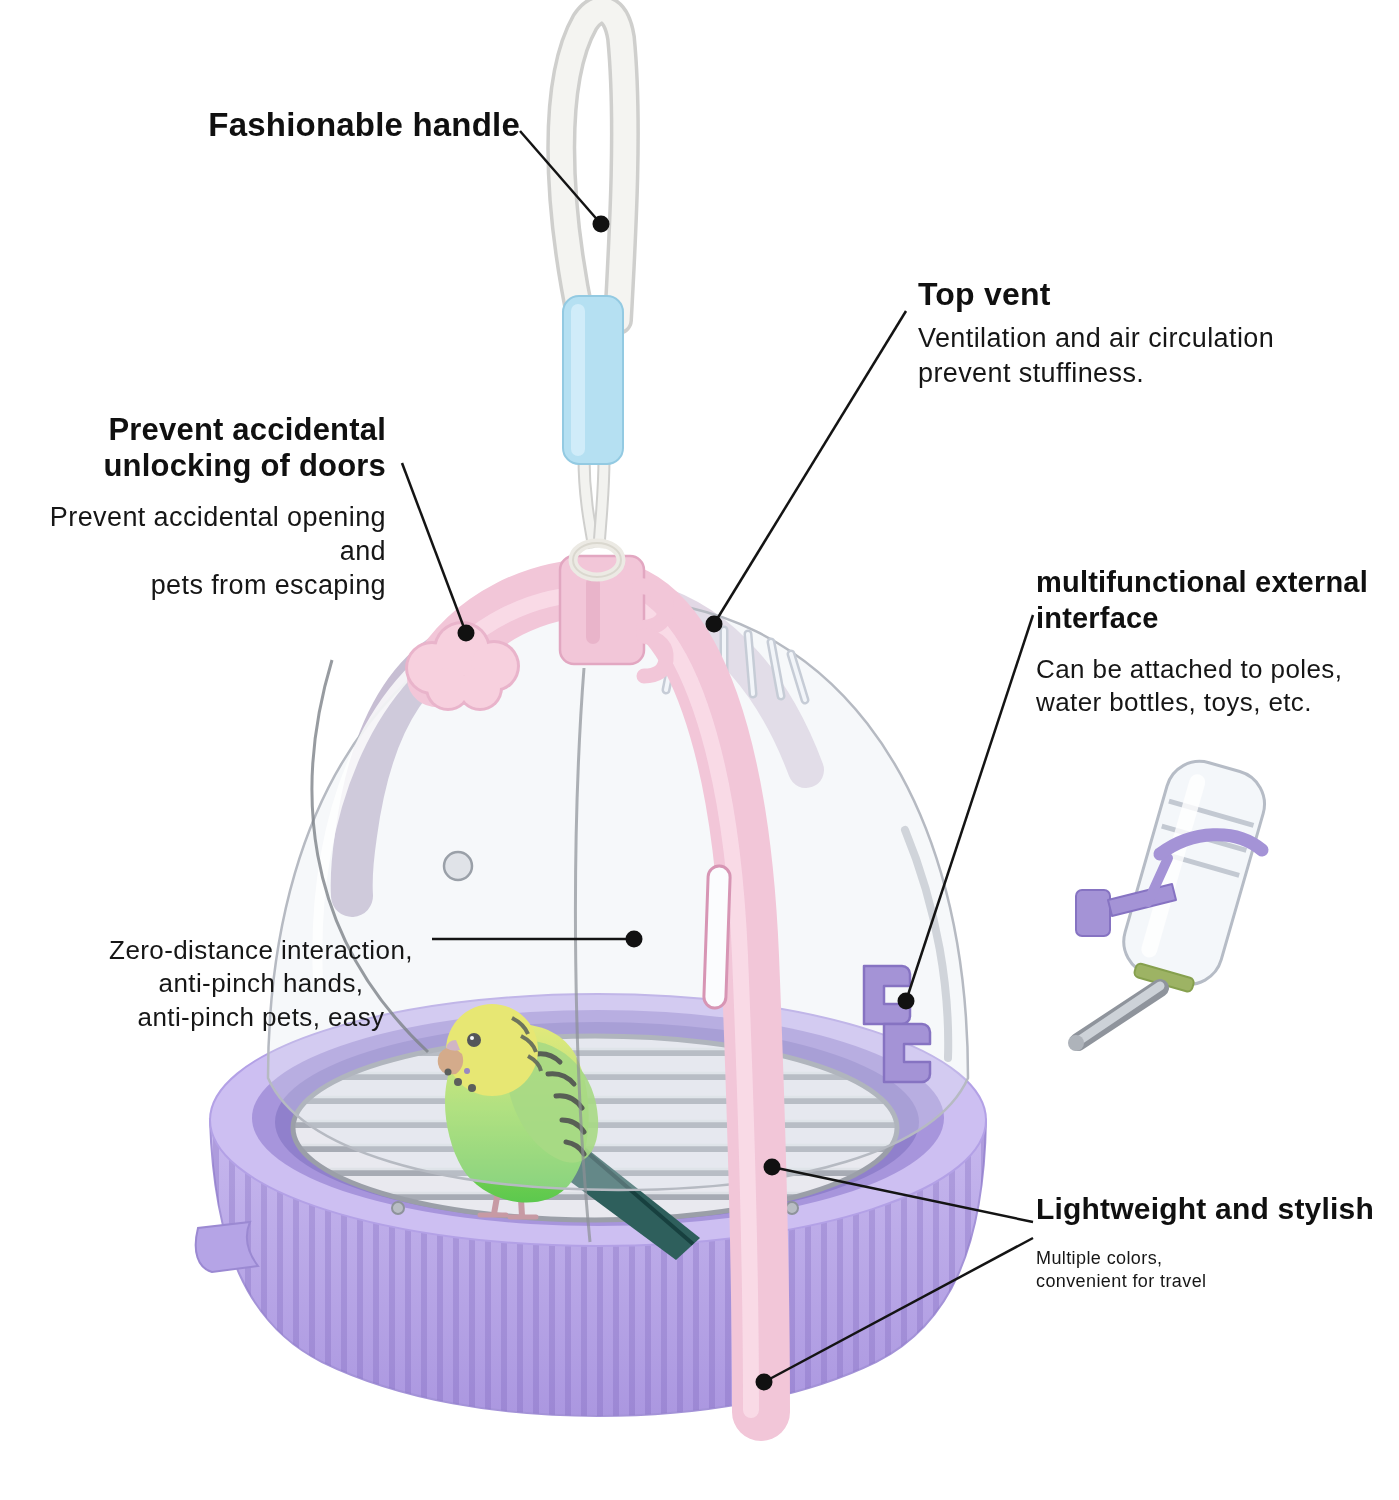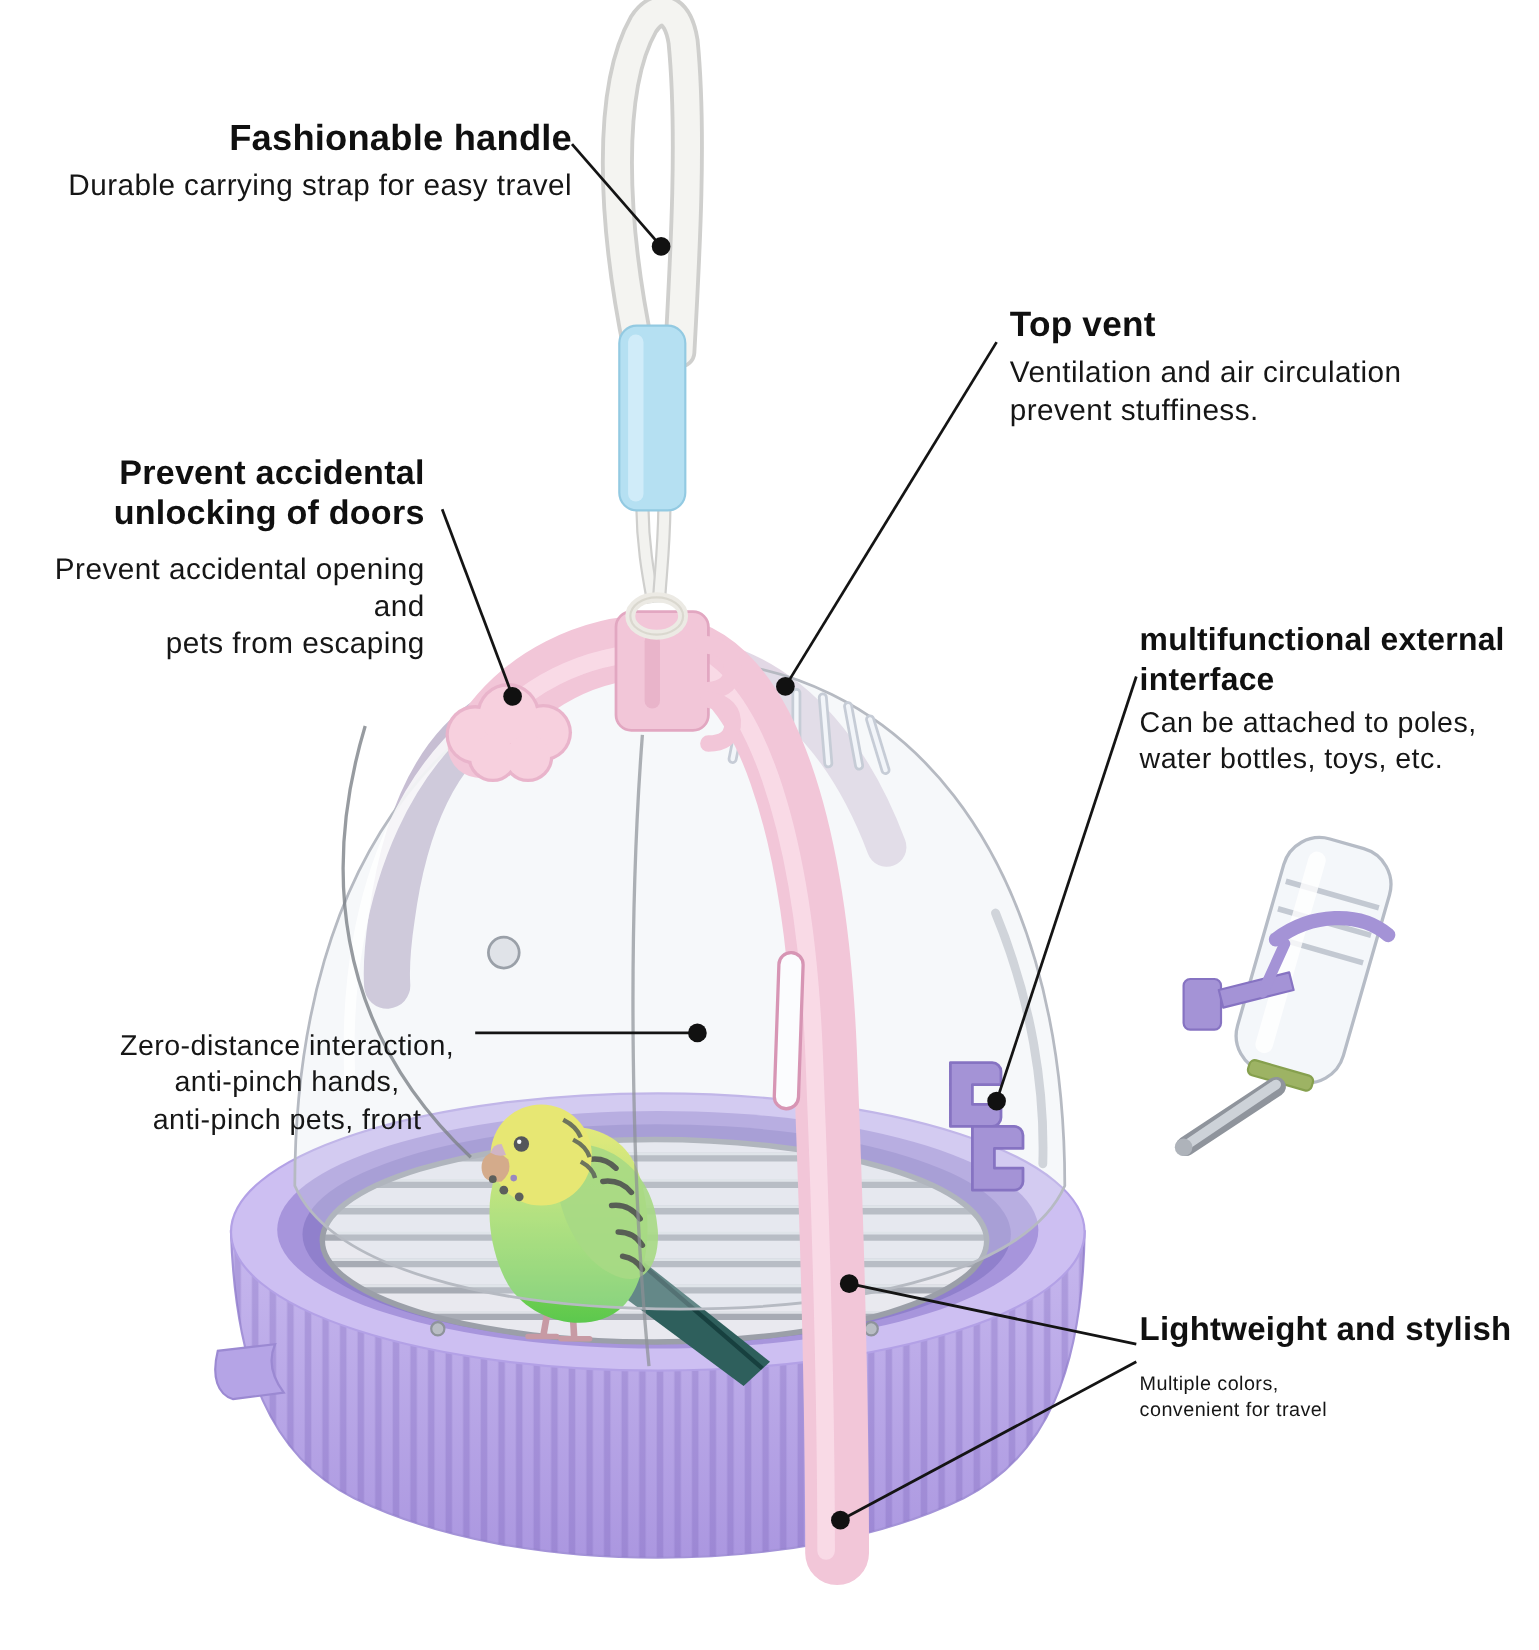--- a/index.html
+++ b/index.html
@@ -19,21 +19,21 @@
   .ann-vent { left:918px; top:276px; width:430px; }
   .ann-vent .ttl { font-size:32px; }
   .ann-vent .dsc { font-size:27px; margin-top:8px; line-height:1.3; }
 
   .ann-lock { left:0; width:386px; top:412px; text-align:right; }
   .ann-lock .ttl { font-size:31px; }
   .ann-lock .dsc { font-size:27px; margin-top:18px; line-height:1.25; }
 
   .ann-interface { left:1036px; top:564px; width:362px; }
   .ann-interface .ttl { font-size:29px; line-height:1.25; }
-  .ann-interface .dsc { font-size:26px; margin-top:3px; line-height:1.3; }
+  .ann-interface .dsc { font-size:26px; margin-top:16px; line-height:1.3; }
 
   .ann-door { left:0; width:428px; top:920px; }
   .ann-door .ttl { font-size:30px; text-align:right; }
   .ann-door .dsc { font-size:26px; margin-top:14px; line-height:1.28; width:330px; margin-left:96px; text-align:center; }
 
   .ann-light { left:1036px; top:1192px; width:360px; }
   .ann-light .ttl { font-size:30px; }
   .ann-light .dsc { font-size:18px; margin-top:20px; line-height:1.3; }
 </style>
 </head>
@@ -246,21 +246,20 @@
       <circle cx="466" cy="633" r="8.5"></circle>
       <circle cx="906" cy="1001" r="8.5"></circle>
       <circle cx="634" cy="939" r="8.5"></circle>
       <circle cx="772" cy="1167" r="8.5"></circle>
       <circle cx="764" cy="1382" r="8.5"></circle>
     </g>
   </svg>
 
   <div class="ann ann-handle">
     <div class="ttl">Fashionable handle</div>
-    <div class="dsc">Durable carrying strap for easy travel</div>
   </div>
 
   <div class="ann ann-vent">
     <div class="ttl">Top vent</div>
     <div class="dsc">Ventilation and air circulation
 prevent stuffiness.</div>
   </div>
 
   <div class="ann ann-lock">
     <div class="ttl">Prevent accidental
@@ -272,21 +271,21 @@
   <div class="ann ann-interface">
     <div class="ttl">multifunctional external
 interface</div>
     <div class="dsc">Can be attached to poles,
 water bottles, toys, etc.</div>
   </div>
 
   <div class="ann ann-door">
     <div class="dsc">Zero-distance interaction,
 anti-pinch hands,
-anti-pinch pets, front</div>
+anti-pinch pets, easy</div>
   </div>
 
   <div class="ann ann-light">
     <div class="ttl">Lightweight and stylish</div>
     <div class="dsc">Multiple colors,
 convenient for travel</div>
   </div>
 
 </div>
 

